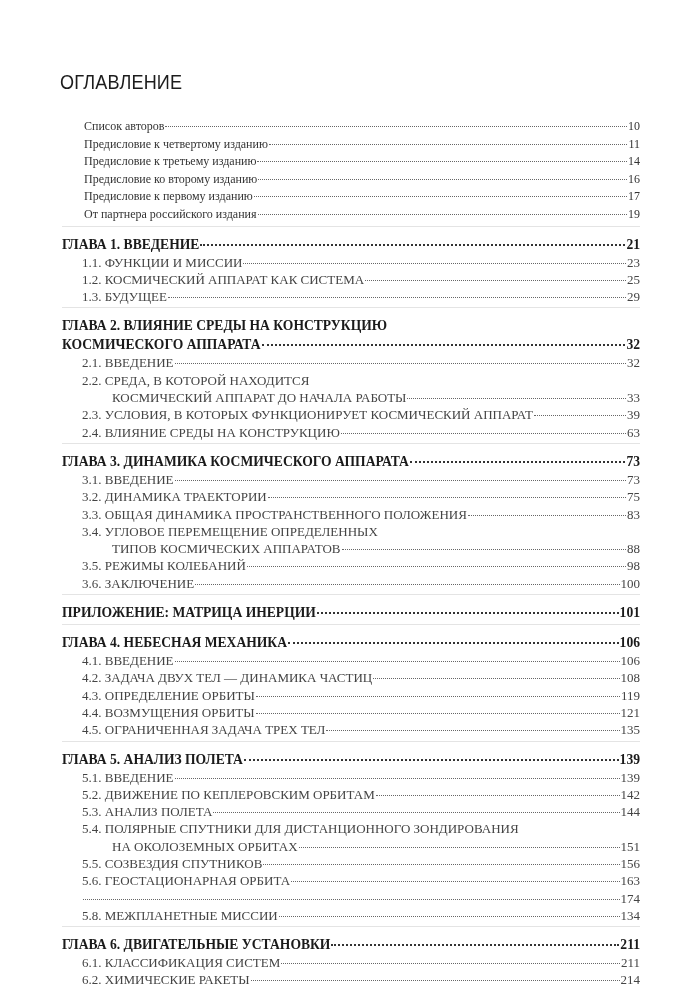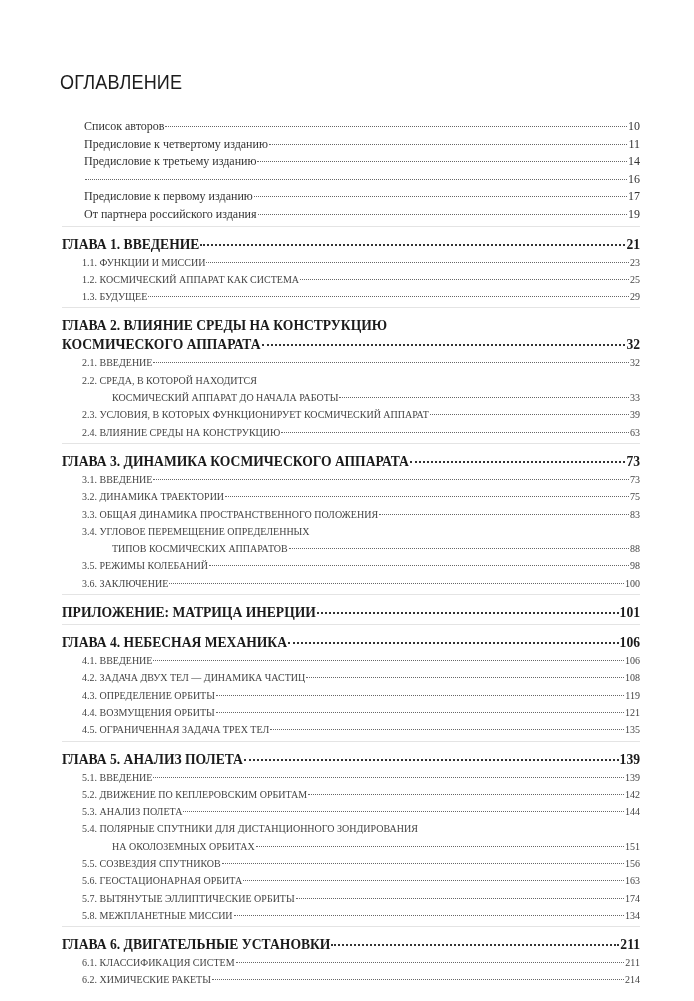--- a/index.html
+++ b/index.html
@@ -22,21 +22,21 @@
       border-bottom: 1.5px dotted #666; height: 0; position: relative; top: -3px;
     }
     .row .pg { flex: 0 0 auto; text-align: right; }
     .front { font-size: 12px; line-height: 17.6px; color: #333; padding-left: 22px; }
     .chapter {
       font-size: 13.6px; font-weight: bold; line-height: 19px; color: #1a1a1a;
       border-top: 1px solid #e4e4e4; padding-top: 8px; margin-top: 2px;
     }
     .chapter .dots { border-bottom: 2px dotted #333; }
     .chapter-multi .first { display: block; }
-    .sub { font-size: 10px; line-height: 17.3px; color: #444; padding-left: 20px; }
+    .sub { font-size: 13px; line-height: 17.3px; color: #444; padding-left: 20px; }
     .sub-multi .first { display: block; padding-left: 0; }
     .sub-multi .row { padding-left: 30px; }
   </style>
 </head>
 <body>
 
 <div class="page-title">ОГЛАВЛЕНИЕ</div>
 
 <div class="toc" id="toc">
     <div class="front">
@@ -55,20 +55,21 @@
     </div>
     <div class="front">
       <div class="row">
         <span class="lbl">Предисловие к третьему изданию</span>
         <span class="dots"></span>
         <span class="pg">14</span>
       </div>
     </div>
     <div class="front">
       <div class="row">
+        <span class="lbl">Предисловие ко второму изданию</span>
         <span class="dots"></span>
         <span class="pg">16</span>
       </div>
     </div>
     <div class="front">
       <div class="row">
         <span class="lbl">Предисловие к первому изданию</span>
         <span class="dots"></span>
         <span class="pg">17</span>
       </div>
@@ -289,21 +290,20 @@
     </div>
     <div class="sub">
       <div class="row">
         <span class="lbl">5.6. ГЕОСТАЦИОНАРНАЯ ОРБИТА</span>
         <span class="dots"></span>
         <span class="pg">163</span>
       </div>
     </div>
     <div class="sub">
       <div class="row">
-        <span class="lbl">5.7. ВЫТЯНУТЫЕ ЭЛЛИПТИЧЕСКИЕ ОРБИТЫ</span>
         <span class="dots"></span>
         <span class="pg">174</span>
       </div>
     </div>
     <div class="sub">
       <div class="row">
         <span class="lbl">5.8. МЕЖПЛАНЕТНЫЕ МИССИИ</span>
         <span class="dots"></span>
         <span class="pg">134</span>
       </div>

